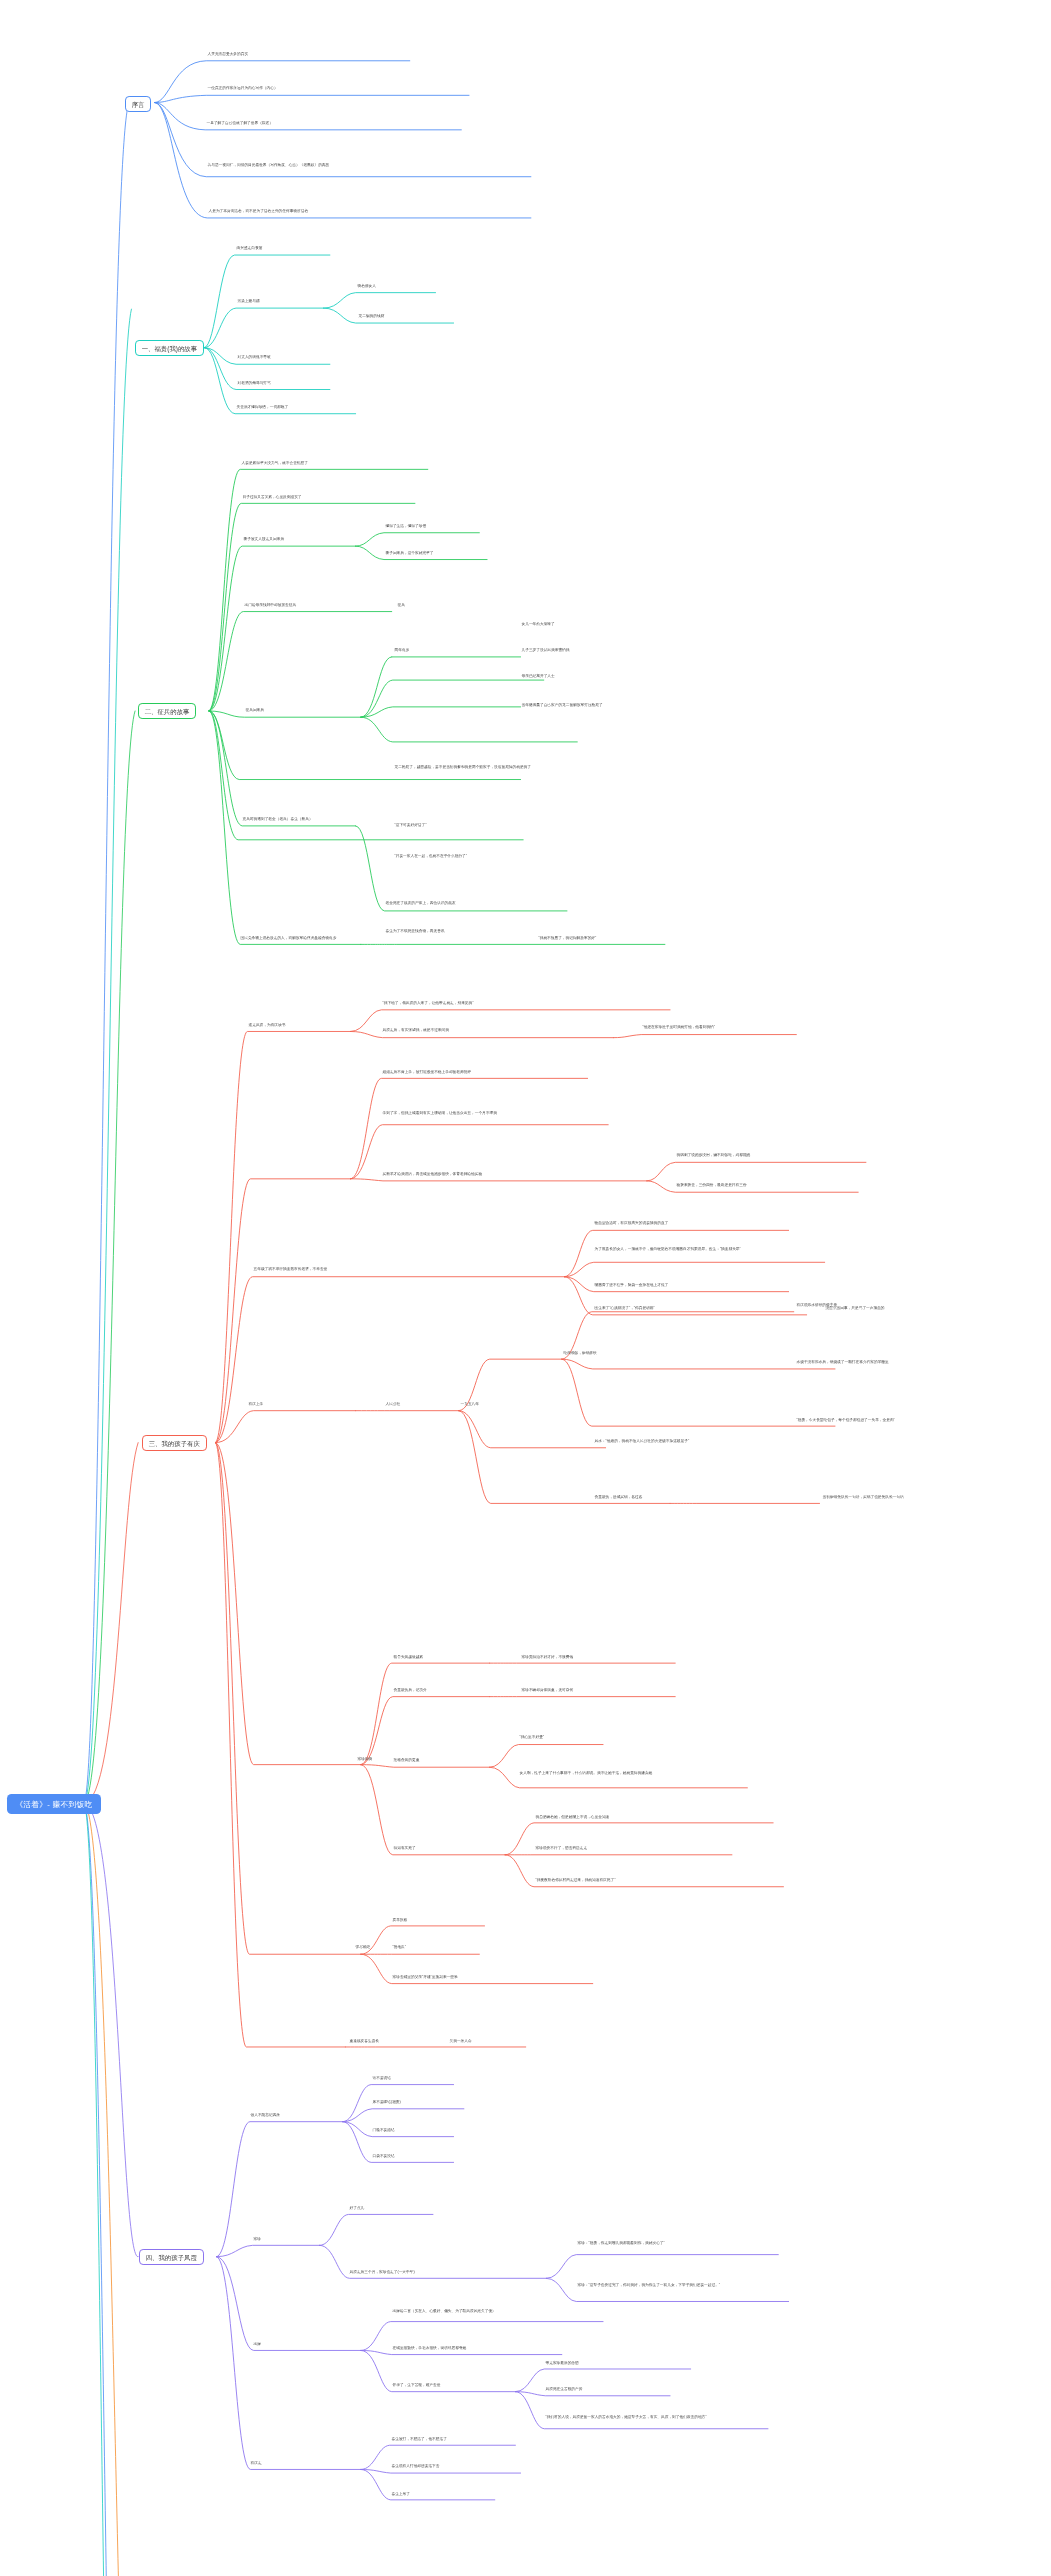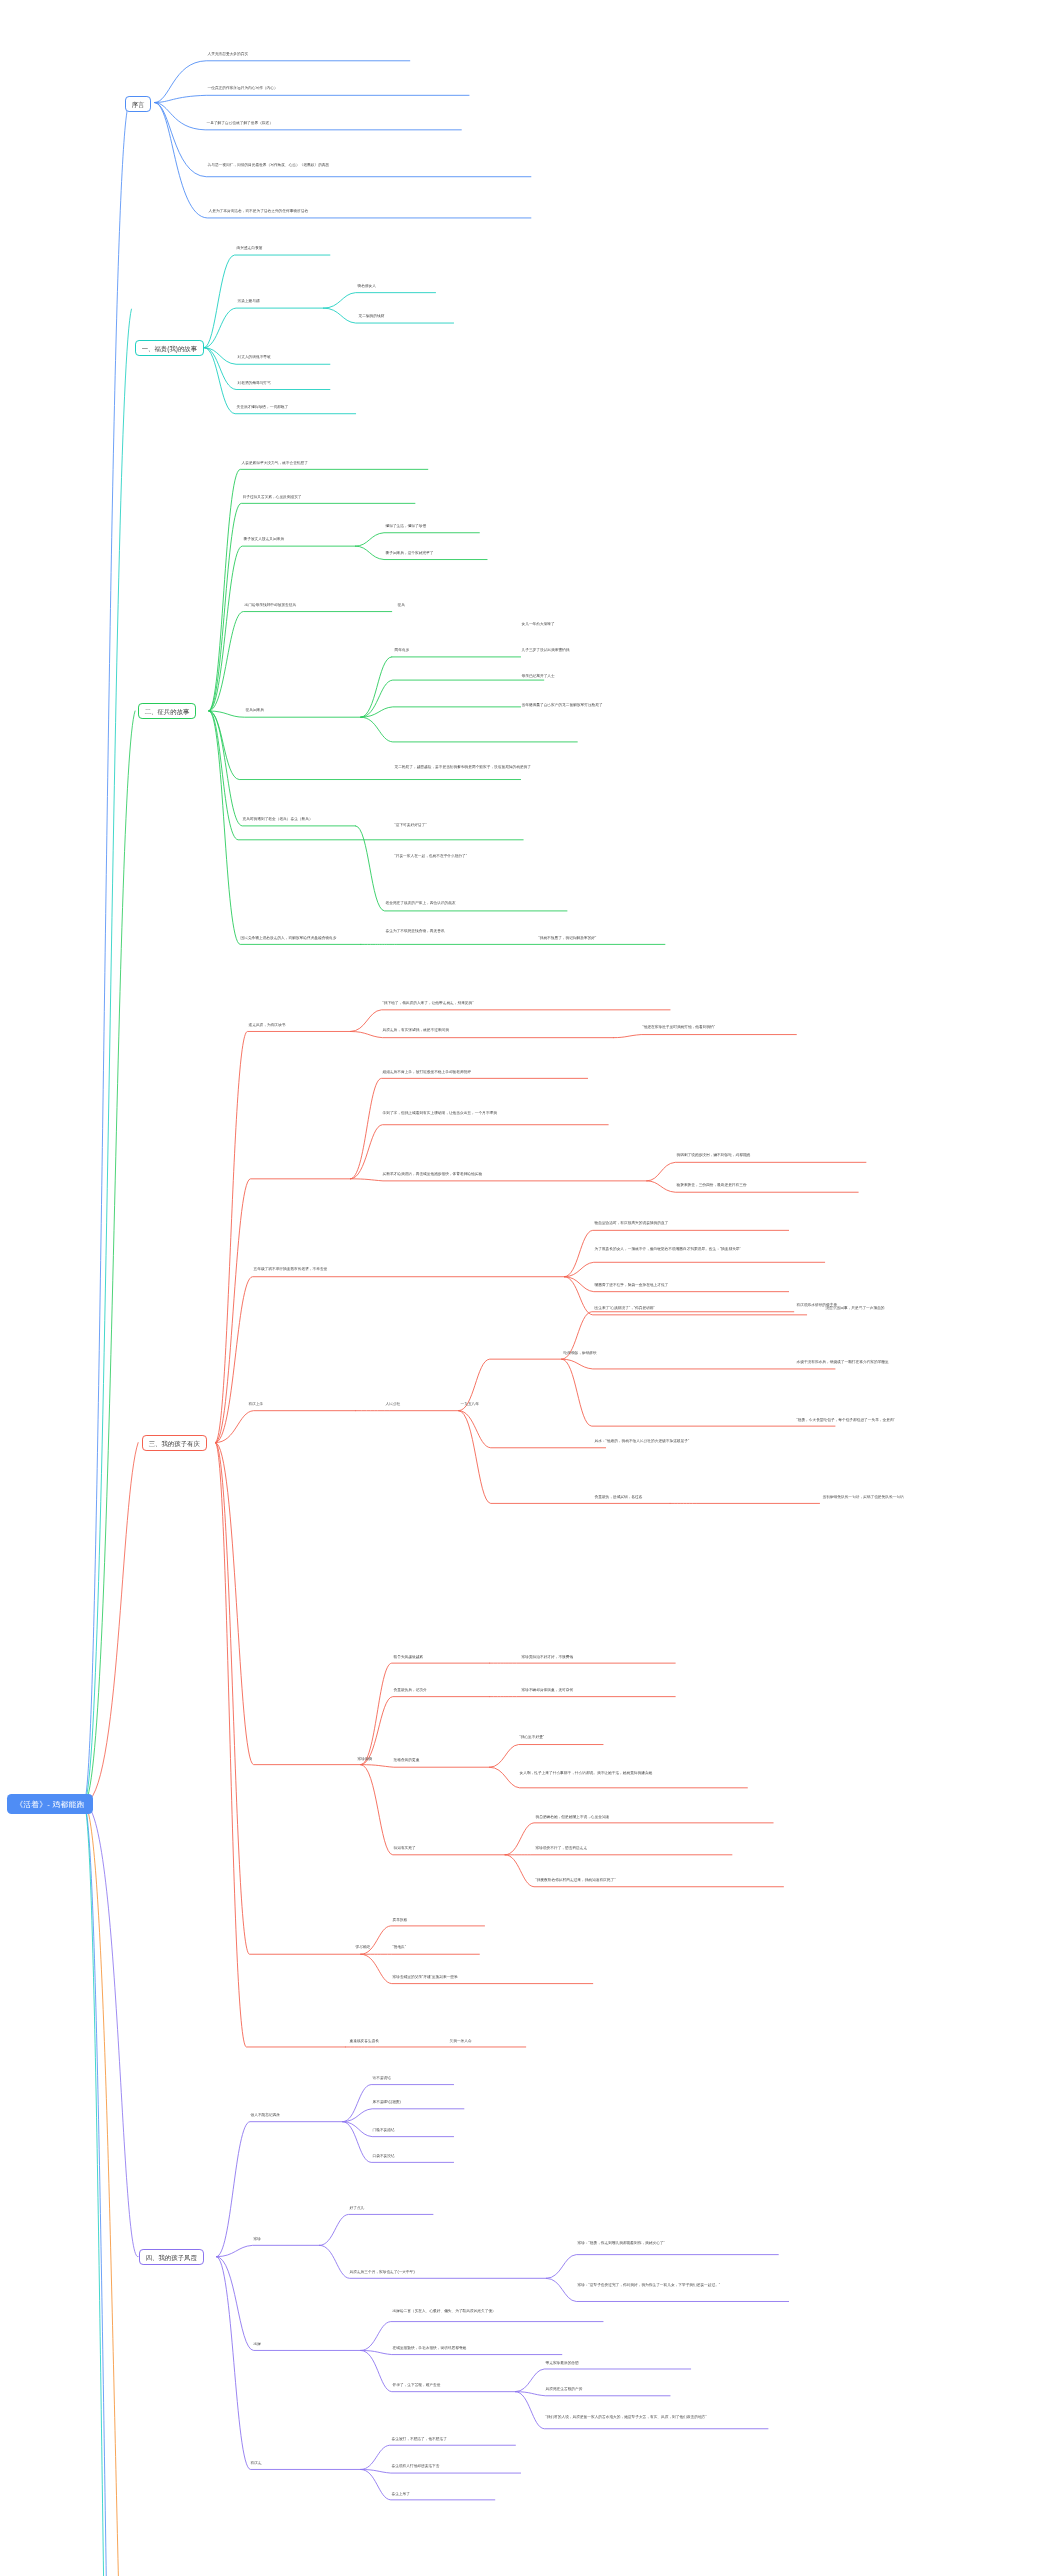--- a/index.html
+++ b/index.html
@@ -211,21 +211,21 @@
       <path d="M660 6102 C 694 6102 698 6105 722 6107 L 1000 6107"></path>
       <path d="M660 6102 C 692 6102 696 6165 720 6167 L 1050 6167"></path>
       <path d="M660 6102 C 690 6102 694 6228 718 6230 L 920 6230"></path>
       <path d="M660 6363 C 690 6363 694 6360 718 6358 L 840 6358"></path>
       <path d="M660 6363 C 692 6363 696 6400 720 6402 L 1060 6402"></path>
       <path d="M660 6363 C 692 6363 696 6462 720 6464 L 1030 6464"></path>
       <path d="M660 6363 C 690 6363 694 6530 718 6532 L 920 6532"></path>
     </g>
   </svg>
 
-  <div class="node root" style="left:7.2px; top:1794px;">《活着》- 鸡都能跑</div>
+  <div class="node root" style="left:7.2px; top:1794px;">《活着》- 赚不到饭吃</div>
 
   <div class="node topic c-blue" style="left:125px; top:96px;">序言</div>
   <div class="node leaf" style="left:207px; top:52px; width:206px;">人类无法忍受太多的真实</div>
   <div class="node leaf" style="left:207px; top:86px; width:268px;">一位真正的作家永远只为内心写作（内心）</div>
   <div class="node leaf" style="left:206px; top:121px; width:258px;">一旦了解了自己也就了解了世界（陈述）</div>
   <div class="node leaf" style="left:207px; top:163px; width:166px;">善与恶一视同仁，同情的目光看世界（写作角度、心态）《老黑奴》的典故</div>
   <div class="node leaf" style="left:208px; top:209px; width:330px;">人是为了本身而活着，而不是为了活着之外的任何事物所活着</div>
 
   <div class="node topic c-teal" style="left:135px; top:340px;">一、福贵(我)的故事</div>
   <div class="node leaf" style="left:236px; top:246px;">由兴盛走向衰落</div>

